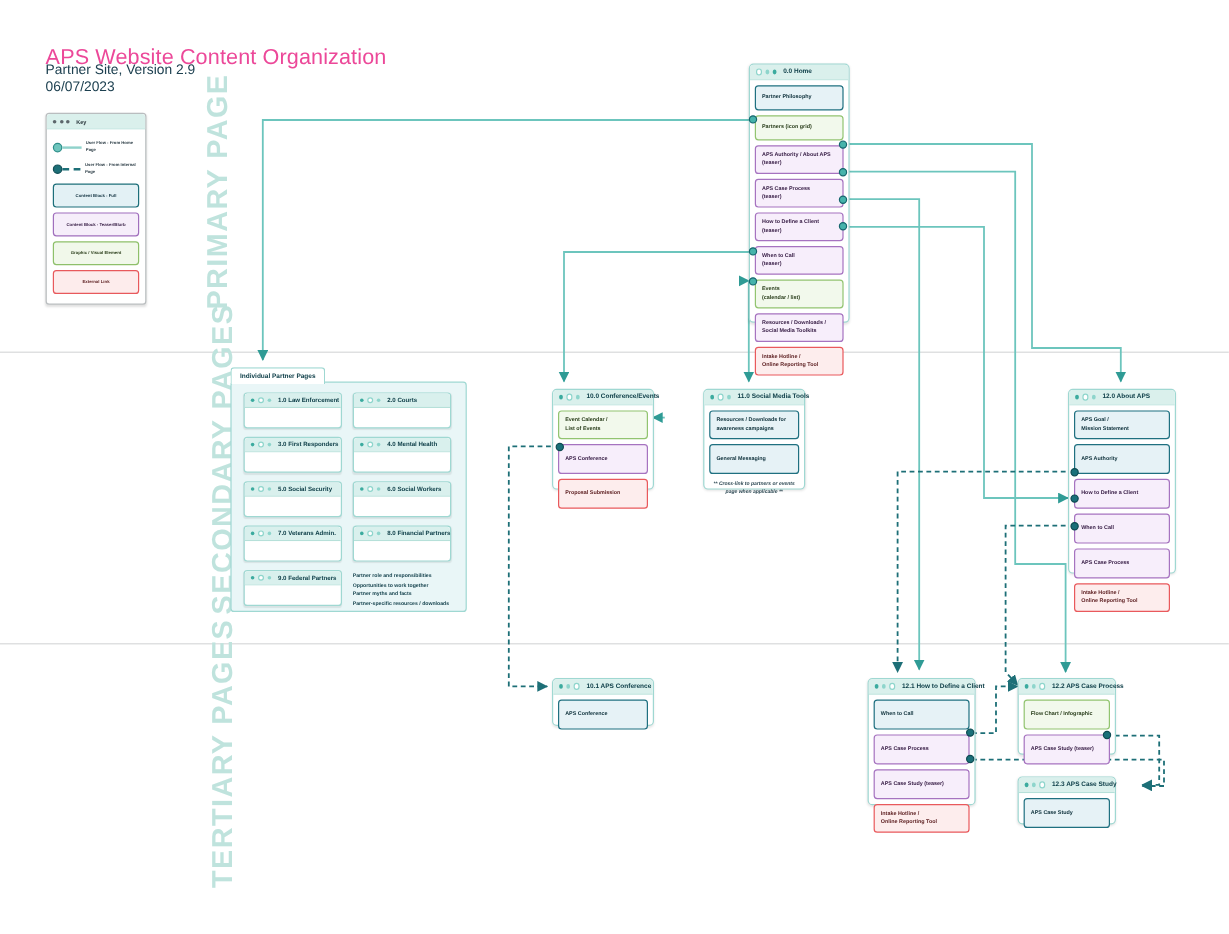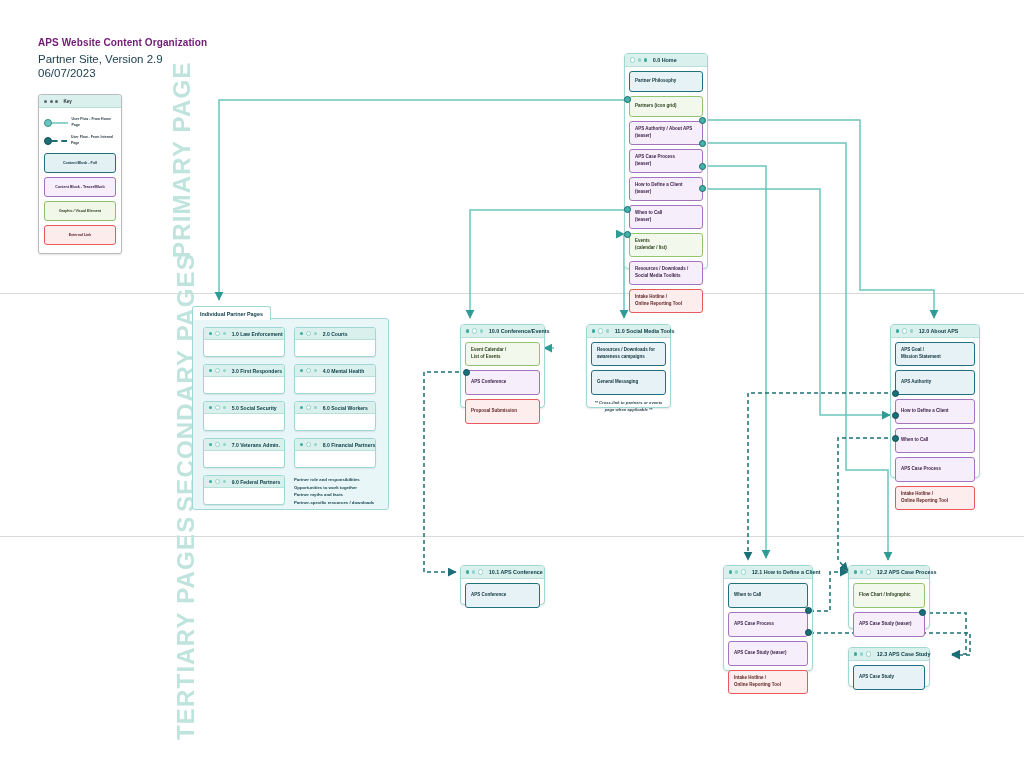--- a/index.html
+++ b/index.html
@@ -1,21 +1,21 @@
 <!DOCTYPE html>
 <html><head>
 <meta charset="utf-8">
 <style>
   html,body{margin:0;padding:0;background:#ffffff;}
   body{width:1024px;height:778px;position:relative;overflow:hidden;
        font-family:"Liberation Sans","DejaVu Sans",sans-serif;color:#1b2a36;}
   .canvas{position:absolute;left:0;top:0;width:1024px;height:778px;}
 
   
-  .doc-title{position:absolute;left:38px;top:37px;font-size:10px;font-weight:bold;color:#701a75;letter-spacing:.1px;}
+  .doc-title{position:absolute;left:38px;top:37px;font-size:18px;font-weight:normal;color:#ec4899;letter-spacing:.1px;}
   .doc-sub{position:absolute;left:38px;top:53px;font-size:11.5px;color:#1d4050;}
   .doc-date{position:absolute;left:38px;top:67px;font-size:11.5px;color:#1d4050;}
 
   
   .row-label{position:absolute;color:#bfe3dd;font-weight:bold;letter-spacing:1.2px;
              transform-origin:0 0;transform:rotate(-90deg);white-space:nowrap;font-size:24px;}
   .divider{position:absolute;left:0;width:1024px;height:1px;background:#d7d9da;}
 
   
   .key{position:absolute;left:38px;top:94px;width:82px;height:158px;background:#ffffff;

